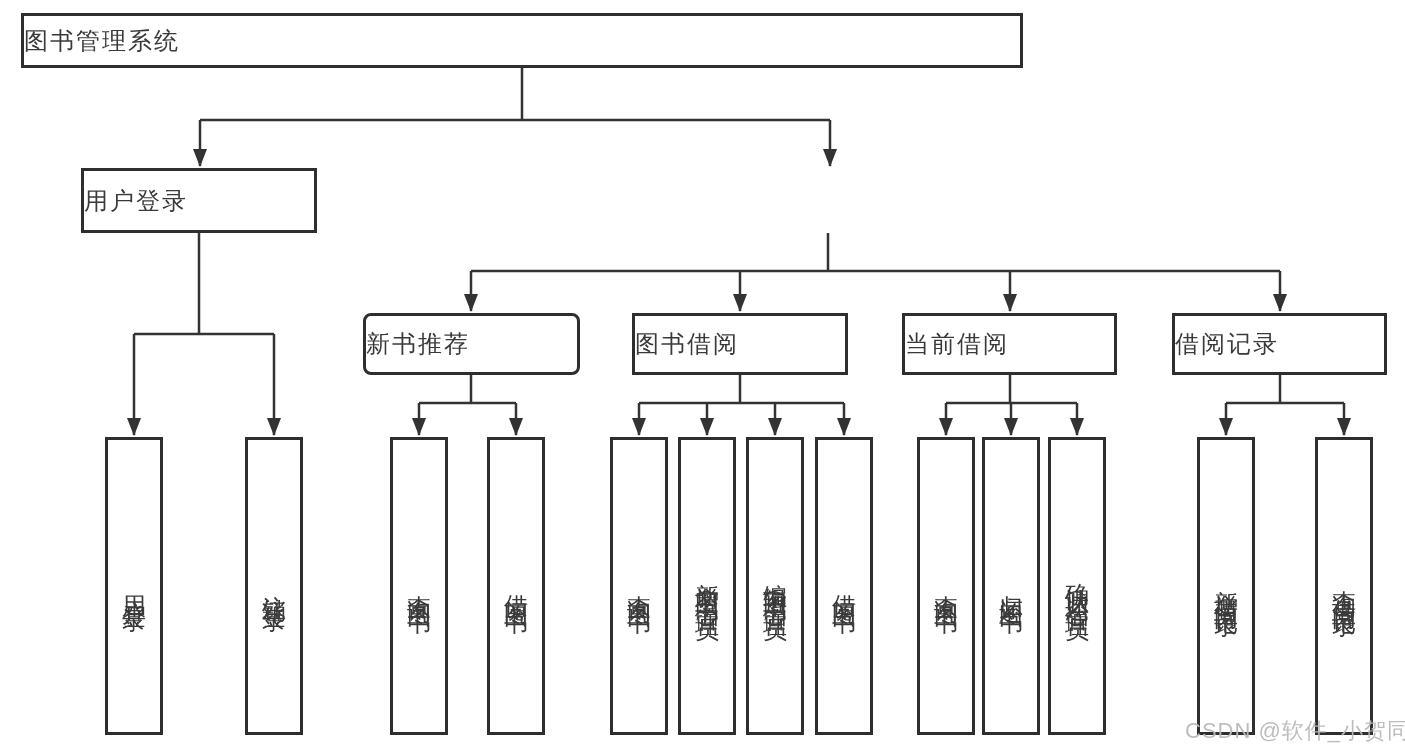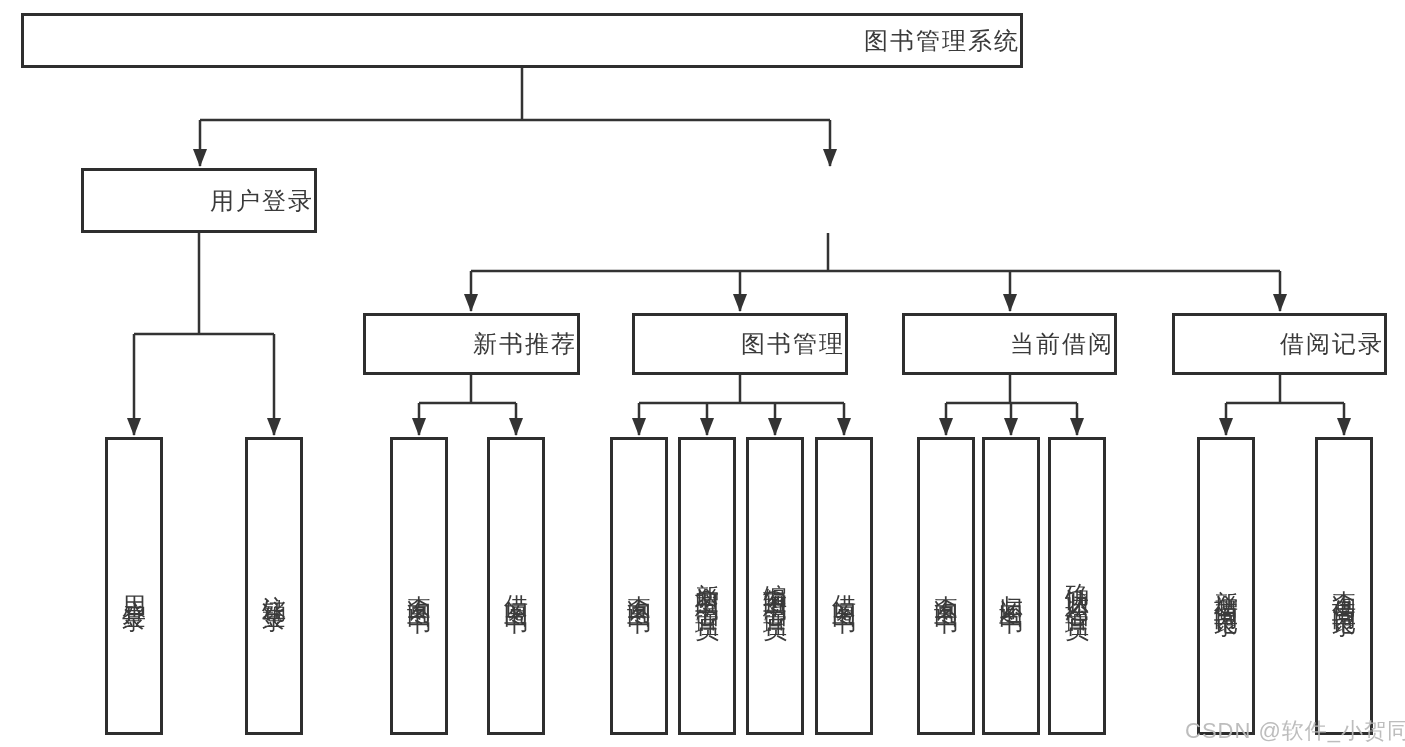--- a/index.html
+++ b/index.html
@@ -17,21 +17,21 @@
     left: 0; top: 0;
     width: 1405px; height: 747px;
   }
   .hbox {
     position: absolute;
     box-sizing: border-box;
     border: 3px solid #2e2e2e;
     background: #ffffff;
     display: flex;
     align-items: center;
-    justify-content: flex-end;
+    justify-content: flex-start;
     font-size: 24px;
     letter-spacing: 2px;
     color: #3a3a3a;
   }
   .leaf {
     position: absolute;
     box-sizing: border-box;
     top: 437px;
     width: 58px;
     height: 298px;
@@ -98,25 +98,25 @@
   </svg>
 
   <div class="hbox" style="left:21px; top:13px; width:1002px; height:55px;">
     <span>图书管理系统</span>
   </div>
 
   <div class="hbox" style="left:81px; top:168px; width:236px; height:65px;">
     <span>用户登录</span>
   </div>
 
-  <div class="hbox" style="left:363px; top:313px; width:217px; height:62px;">
+  <div class="hbox" style="left:363px; top:313px; width:217px; height:62px;border-radius:8px;">
     <span>新书推荐</span>
   </div>
   <div class="hbox" style="left:632px; top:313px; width:216px; height:62px;">
-    <span>图书管理</span>
+    <span>图书借阅</span>
   </div>
   <div class="hbox" style="left:902px; top:313px; width:215px; height:62px;">
     <span>当前借阅</span>
   </div>
   <div class="hbox" style="left:1172px; top:313px; width:215px; height:62px;">
     <span>借阅记录</span>
   </div>
 
   <div class="leaf" style="left:105px;">
     <span class="vtext">用户登录</span>

